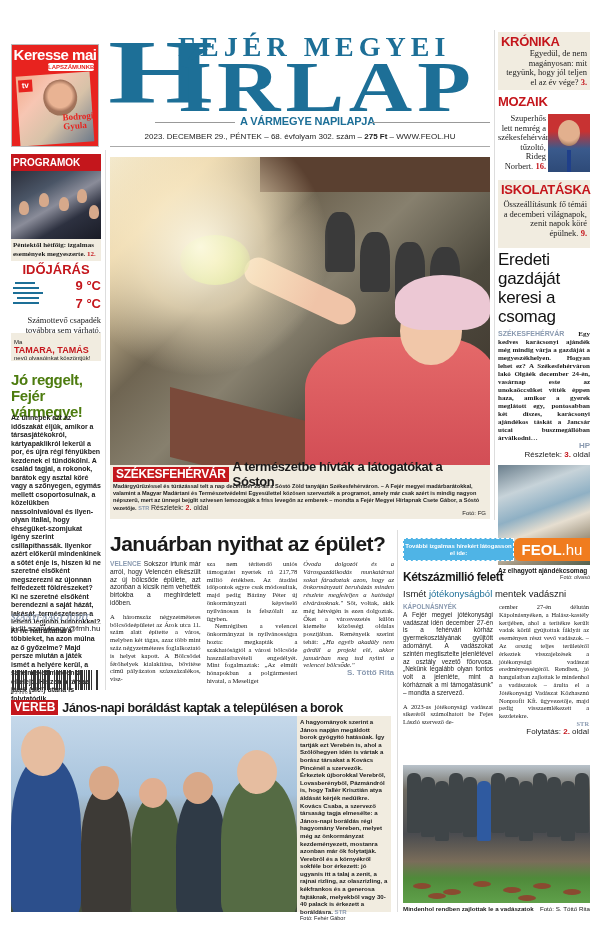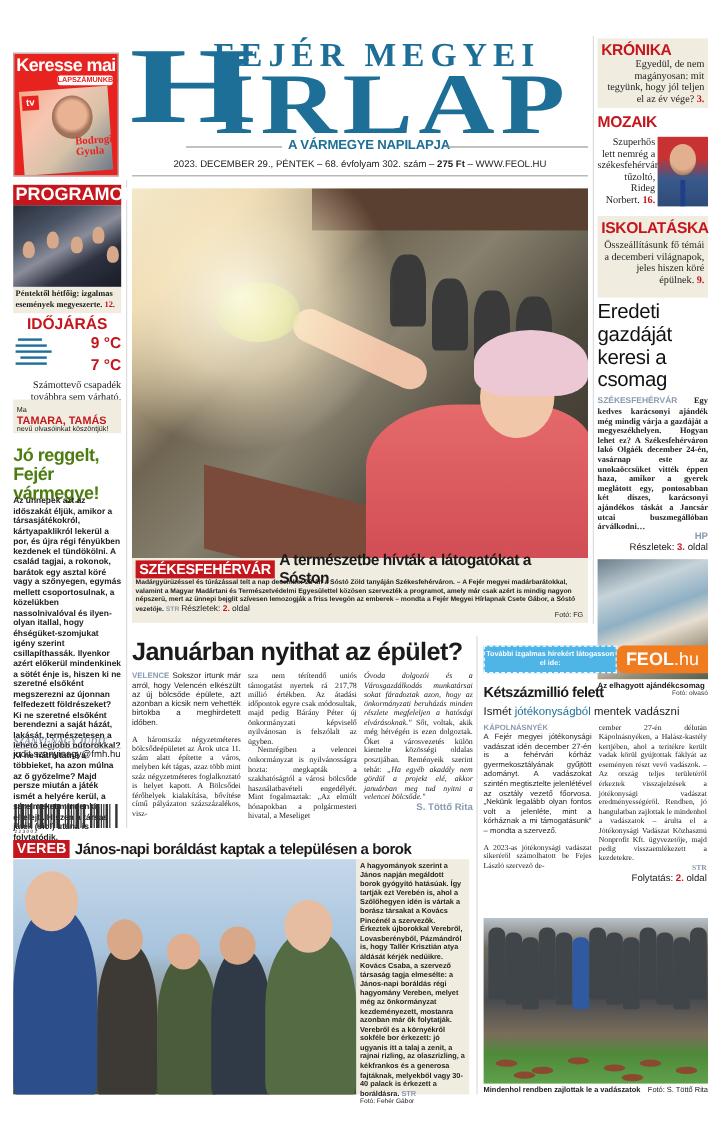--- a/index.html
+++ b/index.html
@@ -39,21 +39,21 @@
 #csomag .body{font-family:"Liberation Serif",serif;font-size:7px;line-height:8px;text-align:justify;margin-top:4px;font-weight:bold;color:#222}
 #csomag .kicker{color:#8a9ab0;font-family:"Liberation Sans",sans-serif;font-weight:bold}
 #csomag .sign{text-align:right;color:#8a9ab0;font-weight:bold;font-size:8px;font-family:"Liberation Sans",sans-serif;line-height:8px}
 #csomag .more{text-align:right;font-size:8px;font-family:"Liberation Sans",sans-serif}
 #csomag .photo{margin-top:6px;height:100px;background:linear-gradient(160deg,#6a7e8c 0%,#c7d3d9 25%,#8fb0c4 45%,#e6ded0 60%,#9a8f7a 80%,#53604e 100%)}
 #csomag .cap{font-size:6.5px;font-weight:bold;margin-top:2px}
 #csomag .credit{font-size:5.5px;text-align:right;color:#333}
 #vsep{left:494px;top:30px;width:1px;height:490px;background:#ddd}
 
 #programok{left:11px;top:154px;width:90px}
-#programok .head{background:#c4161c;color:#fff;font-weight:bold;font-size:15px;line-height:15px;padding:1px 2px}
+#programok .head{background:#c4161c;color:#fff;font-weight:bold;font-size:10px;line-height:15px;padding:1px 2px}
 #programok .photo{height:68px;background:linear-gradient(150deg,#2b2e3a 0%,#4a5566 30%,#8a8c99 50%,#2d3140 70%,#1a1c26 100%);position:relative;overflow:hidden}
 #programok .photo i{position:absolute;width:10px;height:14px;border-radius:50% 50% 40% 40%;background:#d6a98b}
 #programok .cap{font-family:"Liberation Serif",serif;font-size:7px;line-height:9px;background:#f1ece0;padding:2px;font-weight:bold}
 #idojaras{left:11px;top:262px;width:90px}
 #idojaras .head{text-align:center;color:#c4161c;font-weight:bold;font-size:13px;line-height:15px}
 #idojaras .temp{text-align:right;color:#c4161c;font-weight:bold;font-size:13px;line-height:18px}
 #idojaras .icon{position:absolute;left:2px;top:20px;width:30px;height:24px}
 #idojaras .icon span{display:block;height:2px;background:#1d6f97;margin-bottom:3px}
 #idojaras .desc{font-family:"Liberation Serif",serif;font-size:8.5px;line-height:10px;text-align:right;margin-top:2px}
 #nevnap{left:11px;top:333px;width:90px;background:#f1ece0;padding:6px 3px;height:28px}
@@ -164,21 +164,21 @@
 <div id="mozaik" class="rbox">
   <div class="rhead">MOZAIK</div>
   <div class="txt rtext"><span>Szuperhős lett nemrég a székesfehérvári tűzoltó, Rideg Norbert.</span> <span class="pg">16.</span></div>
   <div class="photo">
       <div class="head"></div>
       <div class="tie"></div>
     </div>
 </div>
 <div id="iskola" class="rbox">
   <div class="rhead">ISKOLATÁSKA</div>
-  <div class="rtext" style="margin-top:3px"><span>Összeállításunk fő témái a decemberi világnapok, jeles hiszen köré épülnek.</span> <span class="pg">9.</span></div>
+  <div class="rtext" style="margin-top:3px"><span>Összeállításunk fő témái a decemberi világnapok, zenit napok köré épülnek.</span> <span class="pg">9.</span></div>
 </div>
 <div id="csomag" class="rbox">
   <div class="hl">Eredeti gazdáját keresi a csomag</div>
   <div class="body"><span class="kicker">SZÉKESFEHÉRVÁR</span> <span>Egy kedves karácsonyi ajándék még mindig várja a gazdáját a megyeszékhelyen. Hogyan lehet ez? A Székesfehérváron lakó Olgáék december 24-én, vasárnap este az unokaöccsüket vitték éppen haza, amikor a gyerek meglátott egy, pontosabban két díszes, karácsonyi ajándékos táskát a Jancsár utcai buszmegállóban árválkodni…</span></div>
   <div class="sign">HP</div>
   <div class="more"><span>Részletek:</span> <span class="pg">3.</span> <span>oldal</span></div>
   <div class="photo"></div>
   <div class="cap">Az elhagyott ajándékcsomag</div>
   <div class="credit">Fotó: olvasó</div>
 </div>

